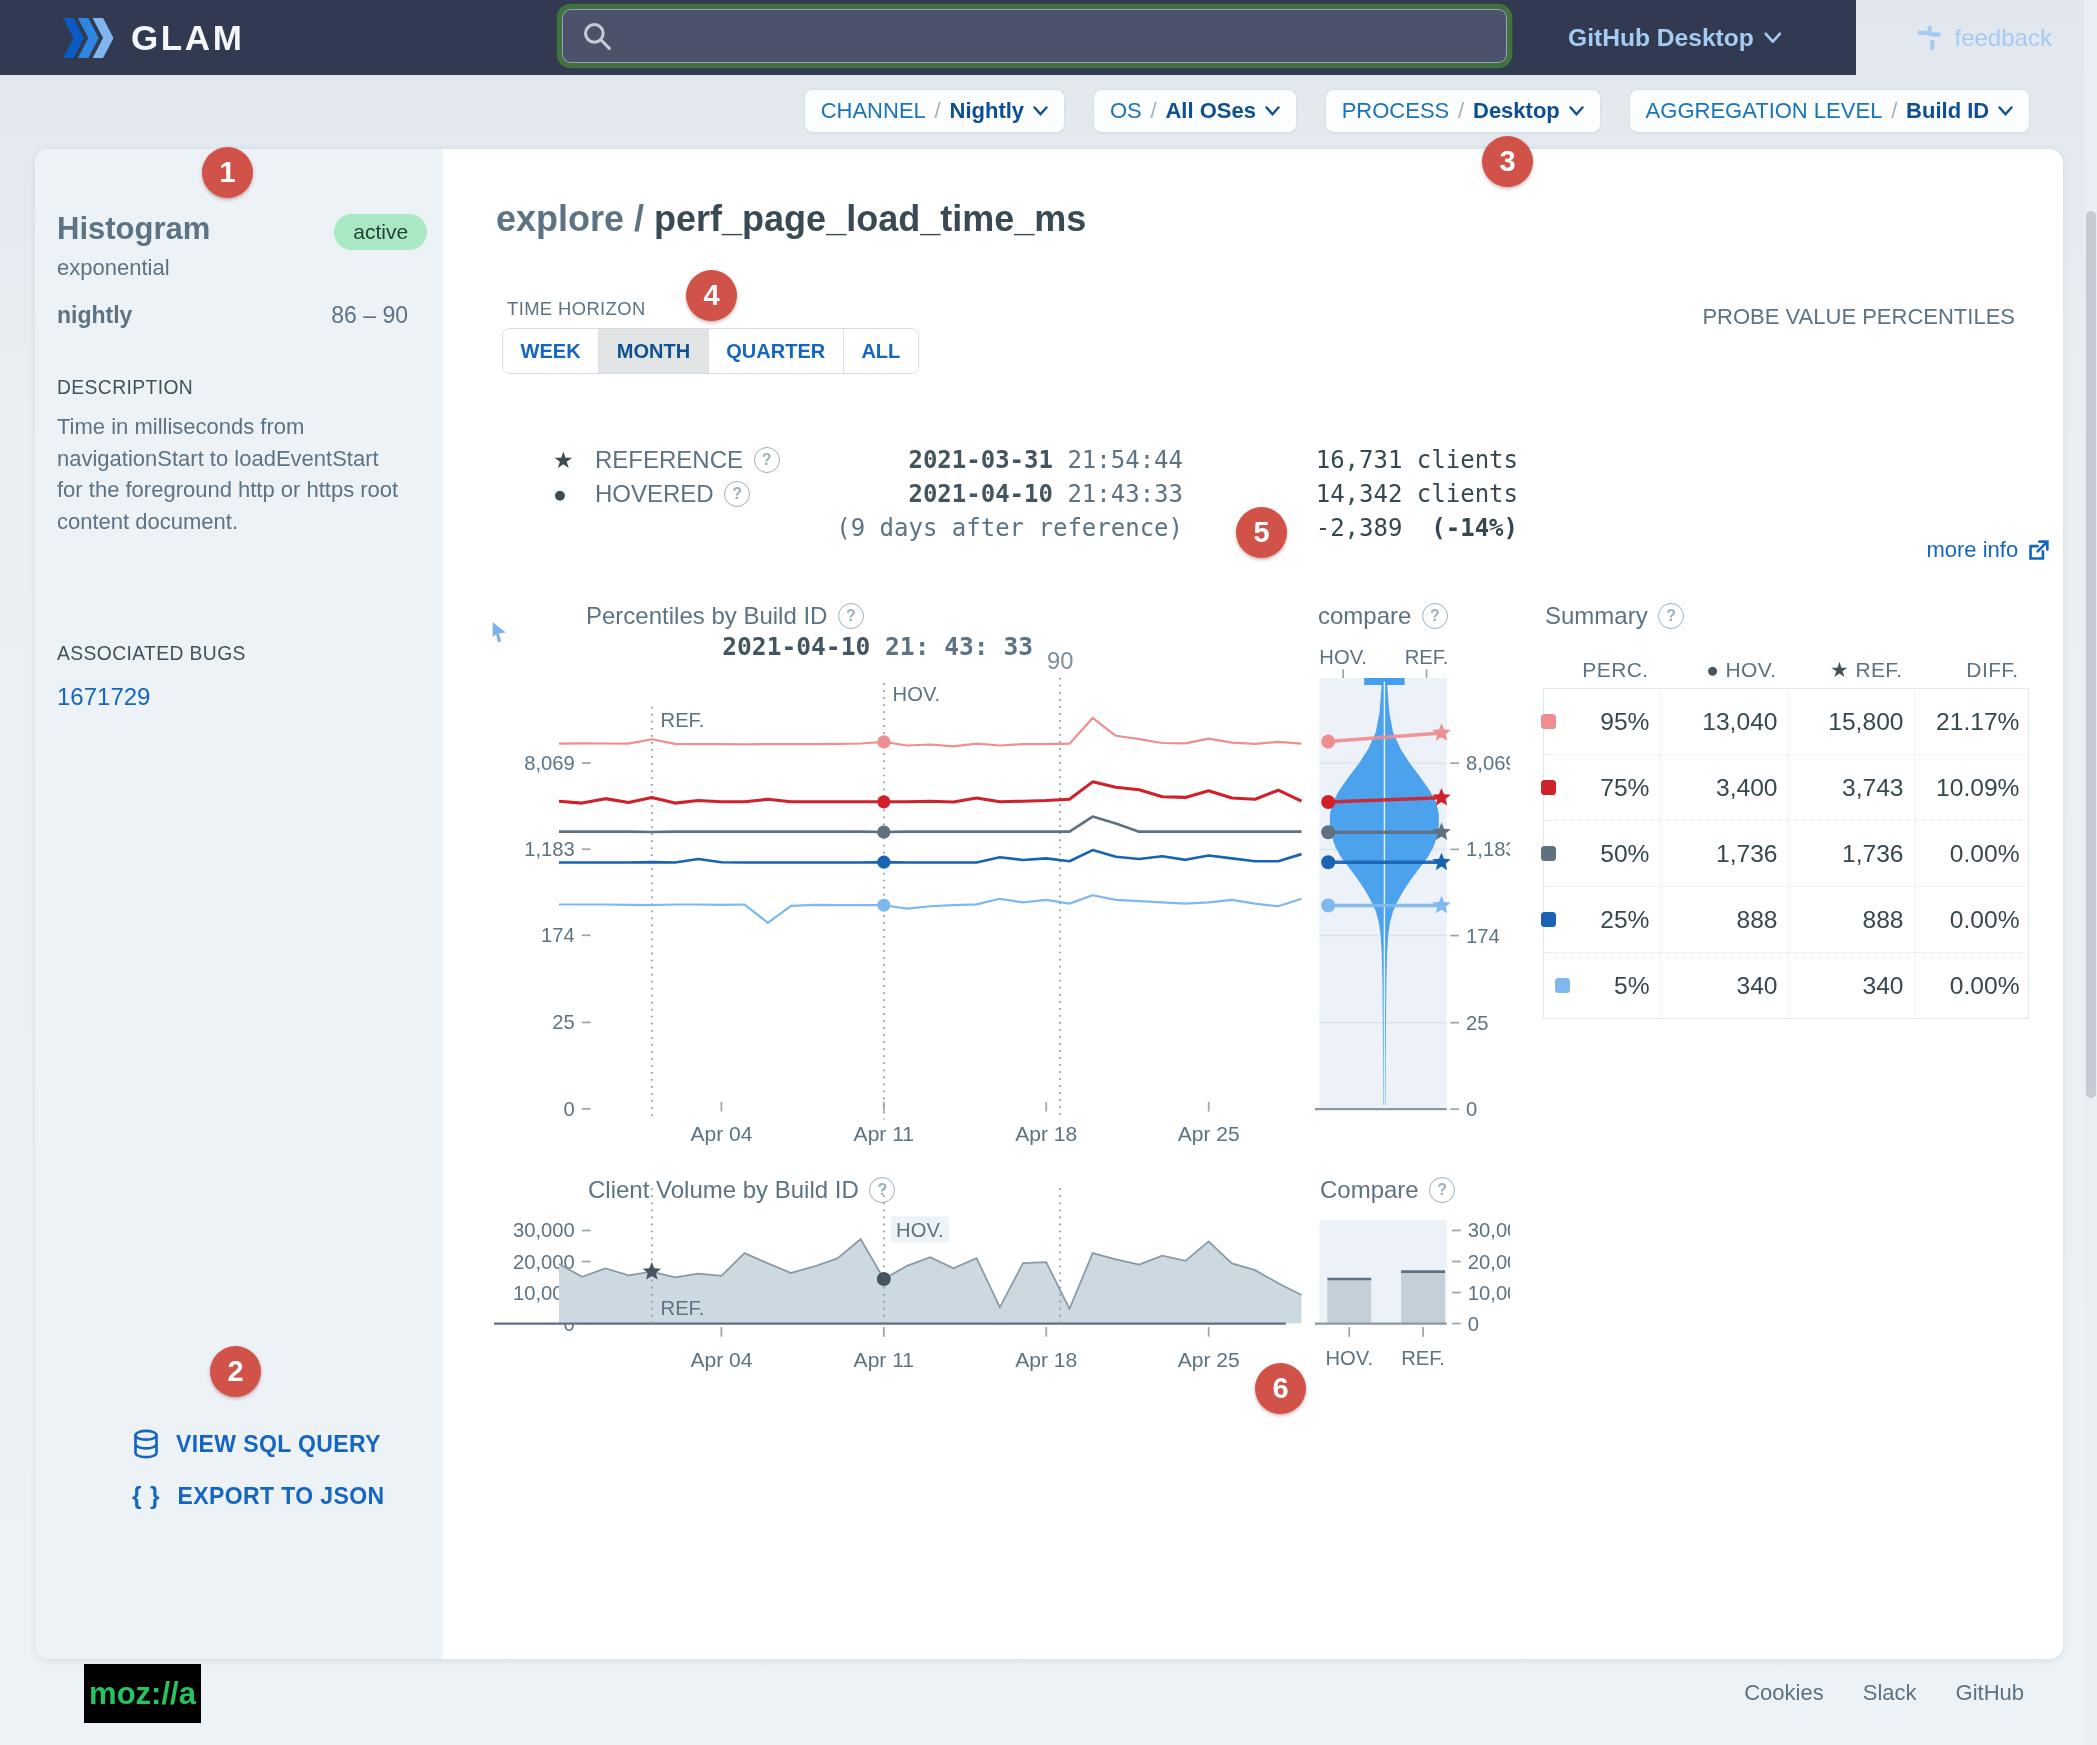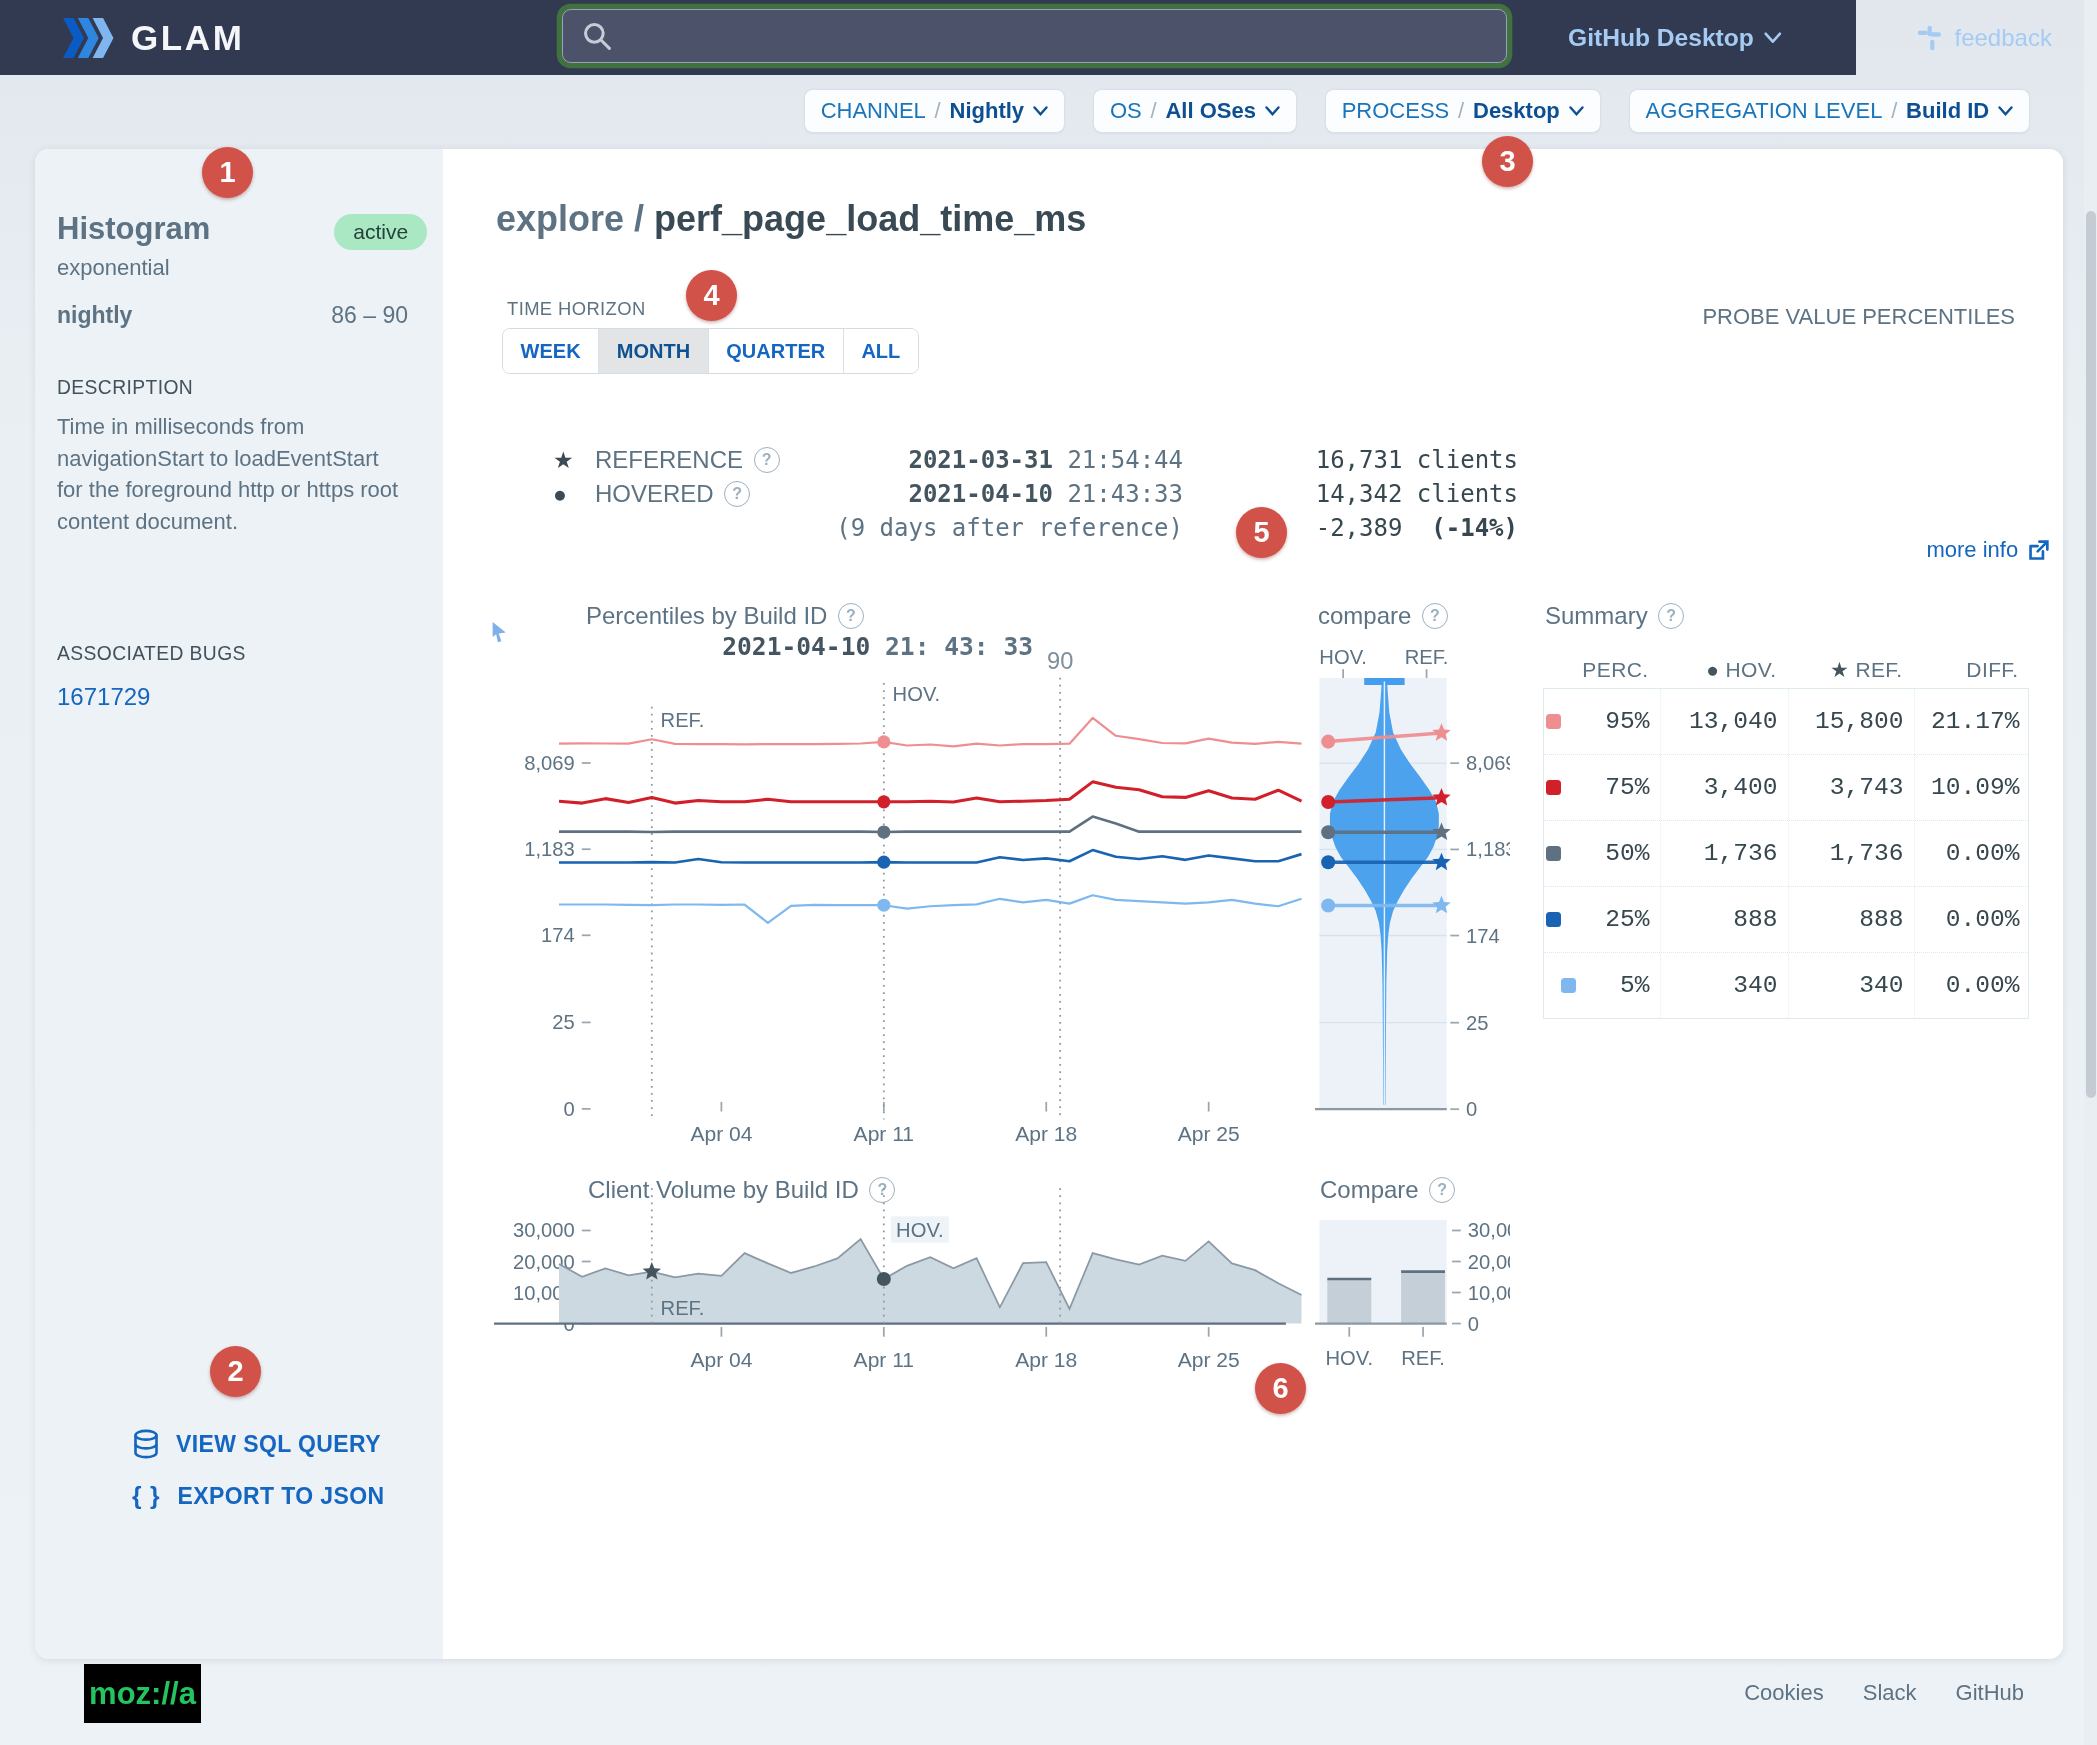--- a/index.html
+++ b/index.html
@@ -90,21 +90,21 @@
 
   
   #summary{position:absolute;left:1543px;top:651px;width:486px;}
   #summary .shead{display:grid;grid-template-columns:116px 128px 126px 116px;height:37px;align-items:center;}
   #summary .shead div{text-align:right;font-size:21px;color:#5d7384;padding-right:10.5px;letter-spacing:0.4px;}
   #summary .sbody{border:0.9px solid #dfe9f0;}
   .srow{display:grid;grid-template-columns:116px 128px 126px 116px;height:65px;align-items:center;
       border-bottom:0.9px dotted #dde8f0;}
   .srow:last-child{border-bottom:none;}
   .srow .cell{text-align:right;font-size:24.6px;padding-right:10.5px;color:#37474f;
-      font-family:Liberation Mono, monospace;border-left:0.9px dotted #e4edf3;height:100%;
+      font-family:Liberation Sans, sans-serif;border-left:0.9px dotted #e4edf3;height:100%;
       display:flex;align-items:center;justify-content:flex-end;gap:36px;}
   .srow .cell:first-child{border-left:none;}
   .swatch{width:15px;height:15px;border-radius:3.5px;display:inline-block;margin-right:8px;flex:none;}
 
   
   svg text{font-family:"Liberation Sans",sans-serif;}
   svg .ax{font-size:23px;fill:#5d7384;}
   svg .axm{font-size:24px;fill:#5d7384;}
   svg .reflab{font-size:23px;fill:#5d7384;}
   svg .ver{font-size:27px;fill:#7e8e9a;}

